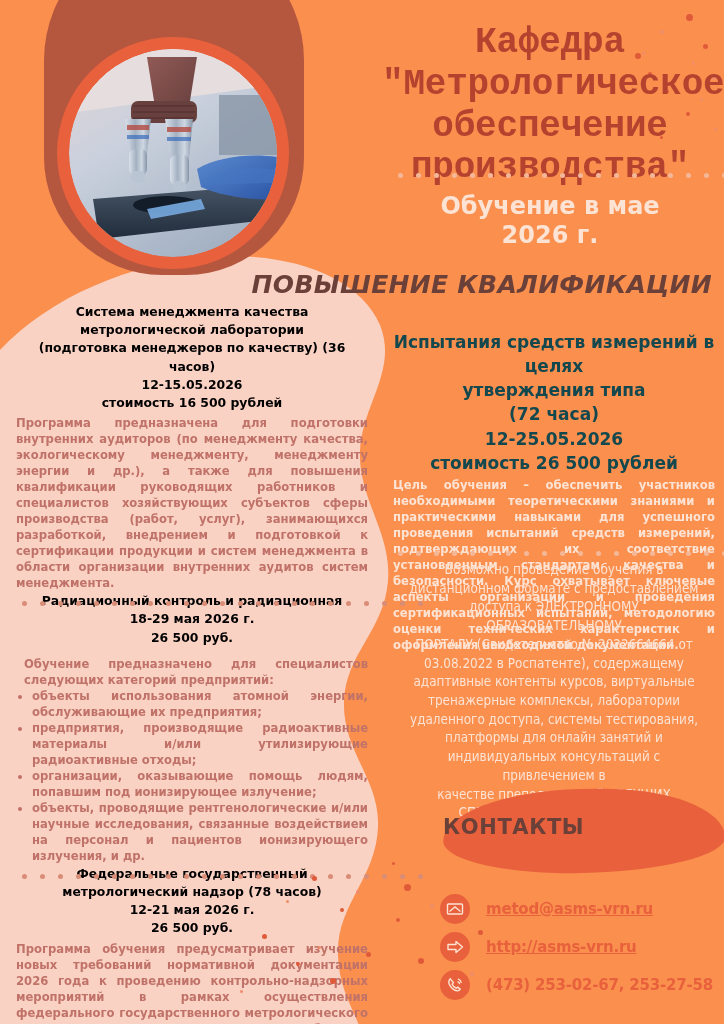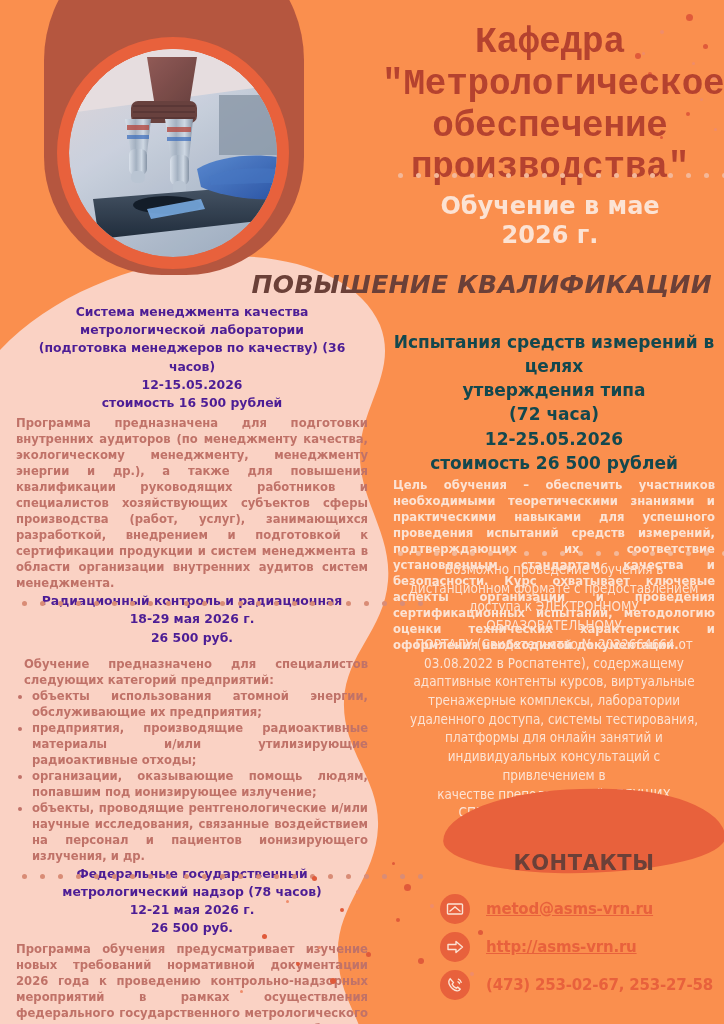--- a/index.html
+++ b/index.html
@@ -57,21 +57,21 @@
   }
   .kvalif{
     position:absolute;left:228px;top:270px;width:484px;text-align:right;
     color:#6B4038;font-weight:bold;font-style:italic;font-size:25px;
     letter-spacing:0.3px;
   }
 
   
   .colL{position:absolute;left:16px;top:303px;width:352px;}
   .colL .head{
-    color:#4c1d95;font-weight:bold;font-size:12.4px;line-height:1.47;
+    color:#000000;font-weight:bold;font-size:12.4px;line-height:1.47;
     text-align:center;
   }
   .colL .body{
     color:#C07268;font-weight:bold;font-size:11.6px;line-height:1.38;
     text-align:justify;margin-top:4px;
   }
   .colL ul{margin:0;padding-left:16px;}
   .colL li{margin:0;}
   .sep{margin:9px 0 7px 6px;}
 
@@ -85,22 +85,22 @@
     color:#FCE3D4;font-weight:bold;font-size:11.6px;line-height:1.38;
     text-align:justify;margin-top:3px;
   }
   .distant{
     position:absolute;left:393px;top:560px;width:322px;text-align:center;
     color:#FCE3D4;font-size:14.4px;line-height:1.30;
     font-family:"DejaVu Sans Condensed","Liberation Sans Narrow","Liberation Sans",sans-serif;
     transform:scaleX(0.93);transform-origin:50% 0;
   }
   .contacts-label{
-    position:absolute;left:443px;top:815px;width:282px;text-align:center;
-    color:#6B4038;font-weight:bold;font-size:21px;letter-spacing:0.6px;margin-top:36px;
+    position:absolute;left:443px;top:815px;width:282px;
+    color:#6B4038;font-weight:bold;font-size:21px;letter-spacing:0.6px;
   }
 
   .contact-rows{position:absolute;left:440px;top:890px;width:285px;}
   .crow{display:flex;align-items:center;height:38px;}
   .cicon{
     width:30px;height:30px;border-radius:50%;background:#E8613C;
     display:flex;align-items:center;justify-content:center;flex:0 0 auto;
     margin-right:16px;
   }
   .cicon svg{display:block;}

